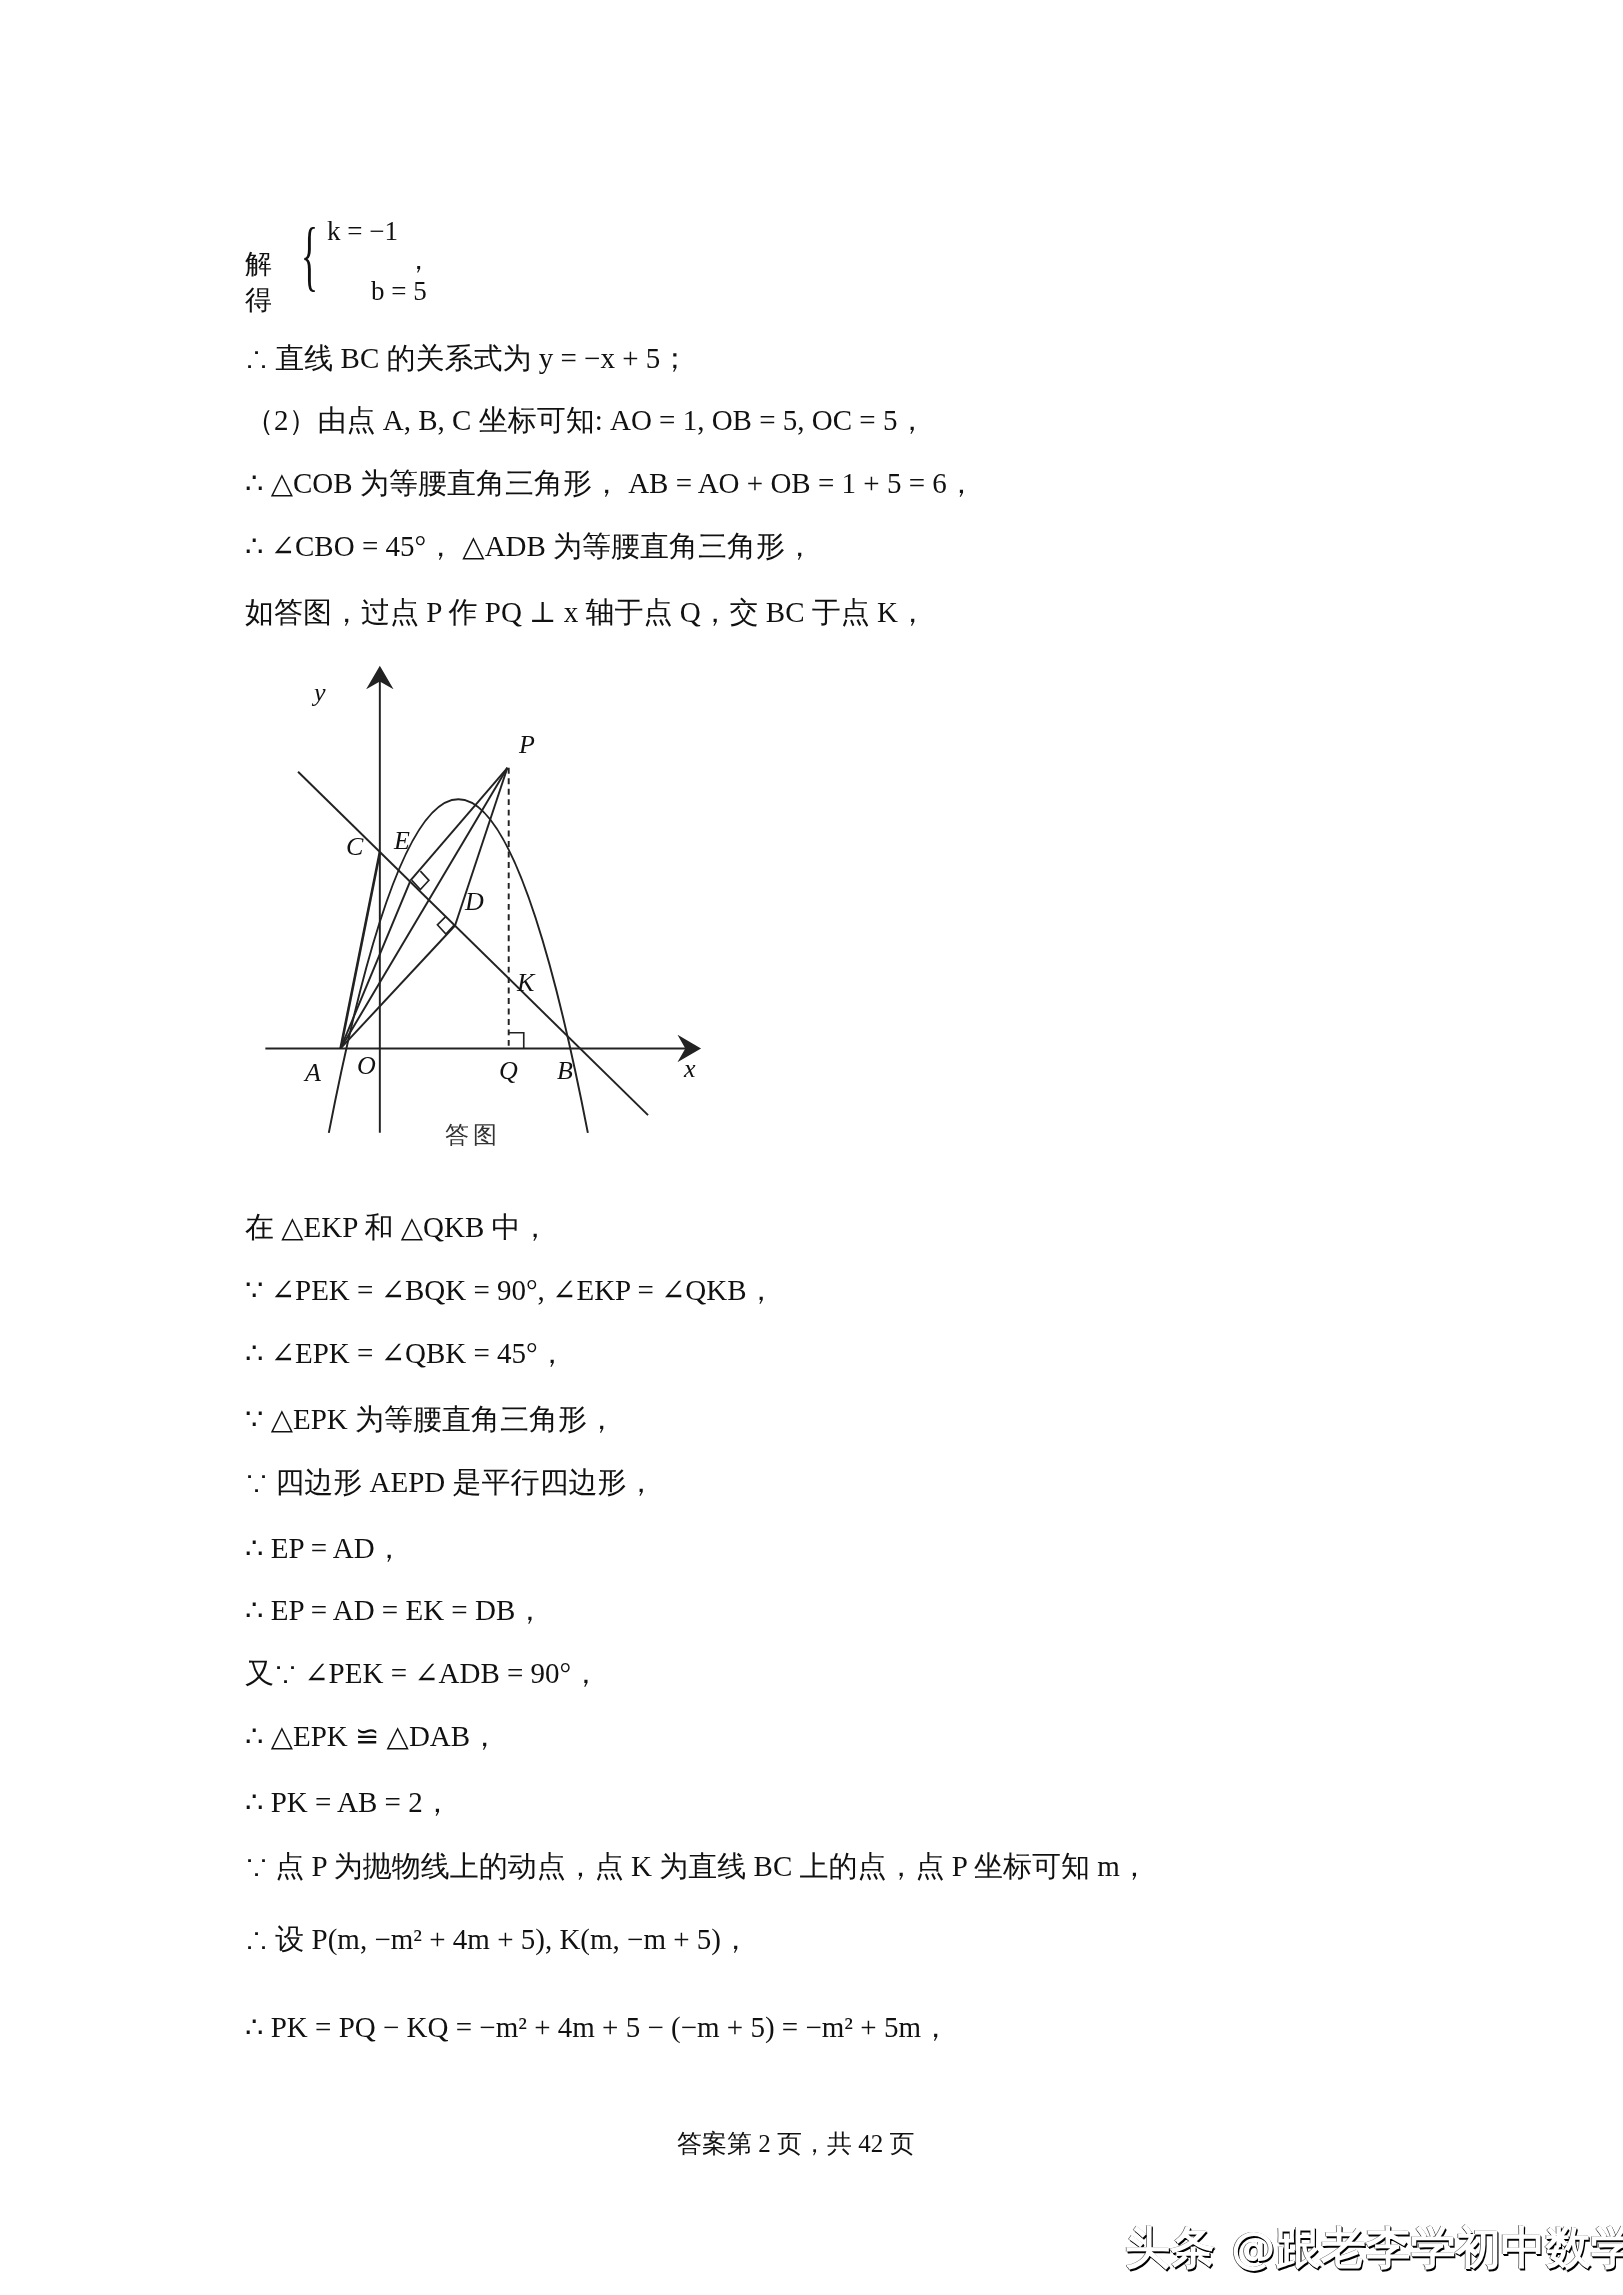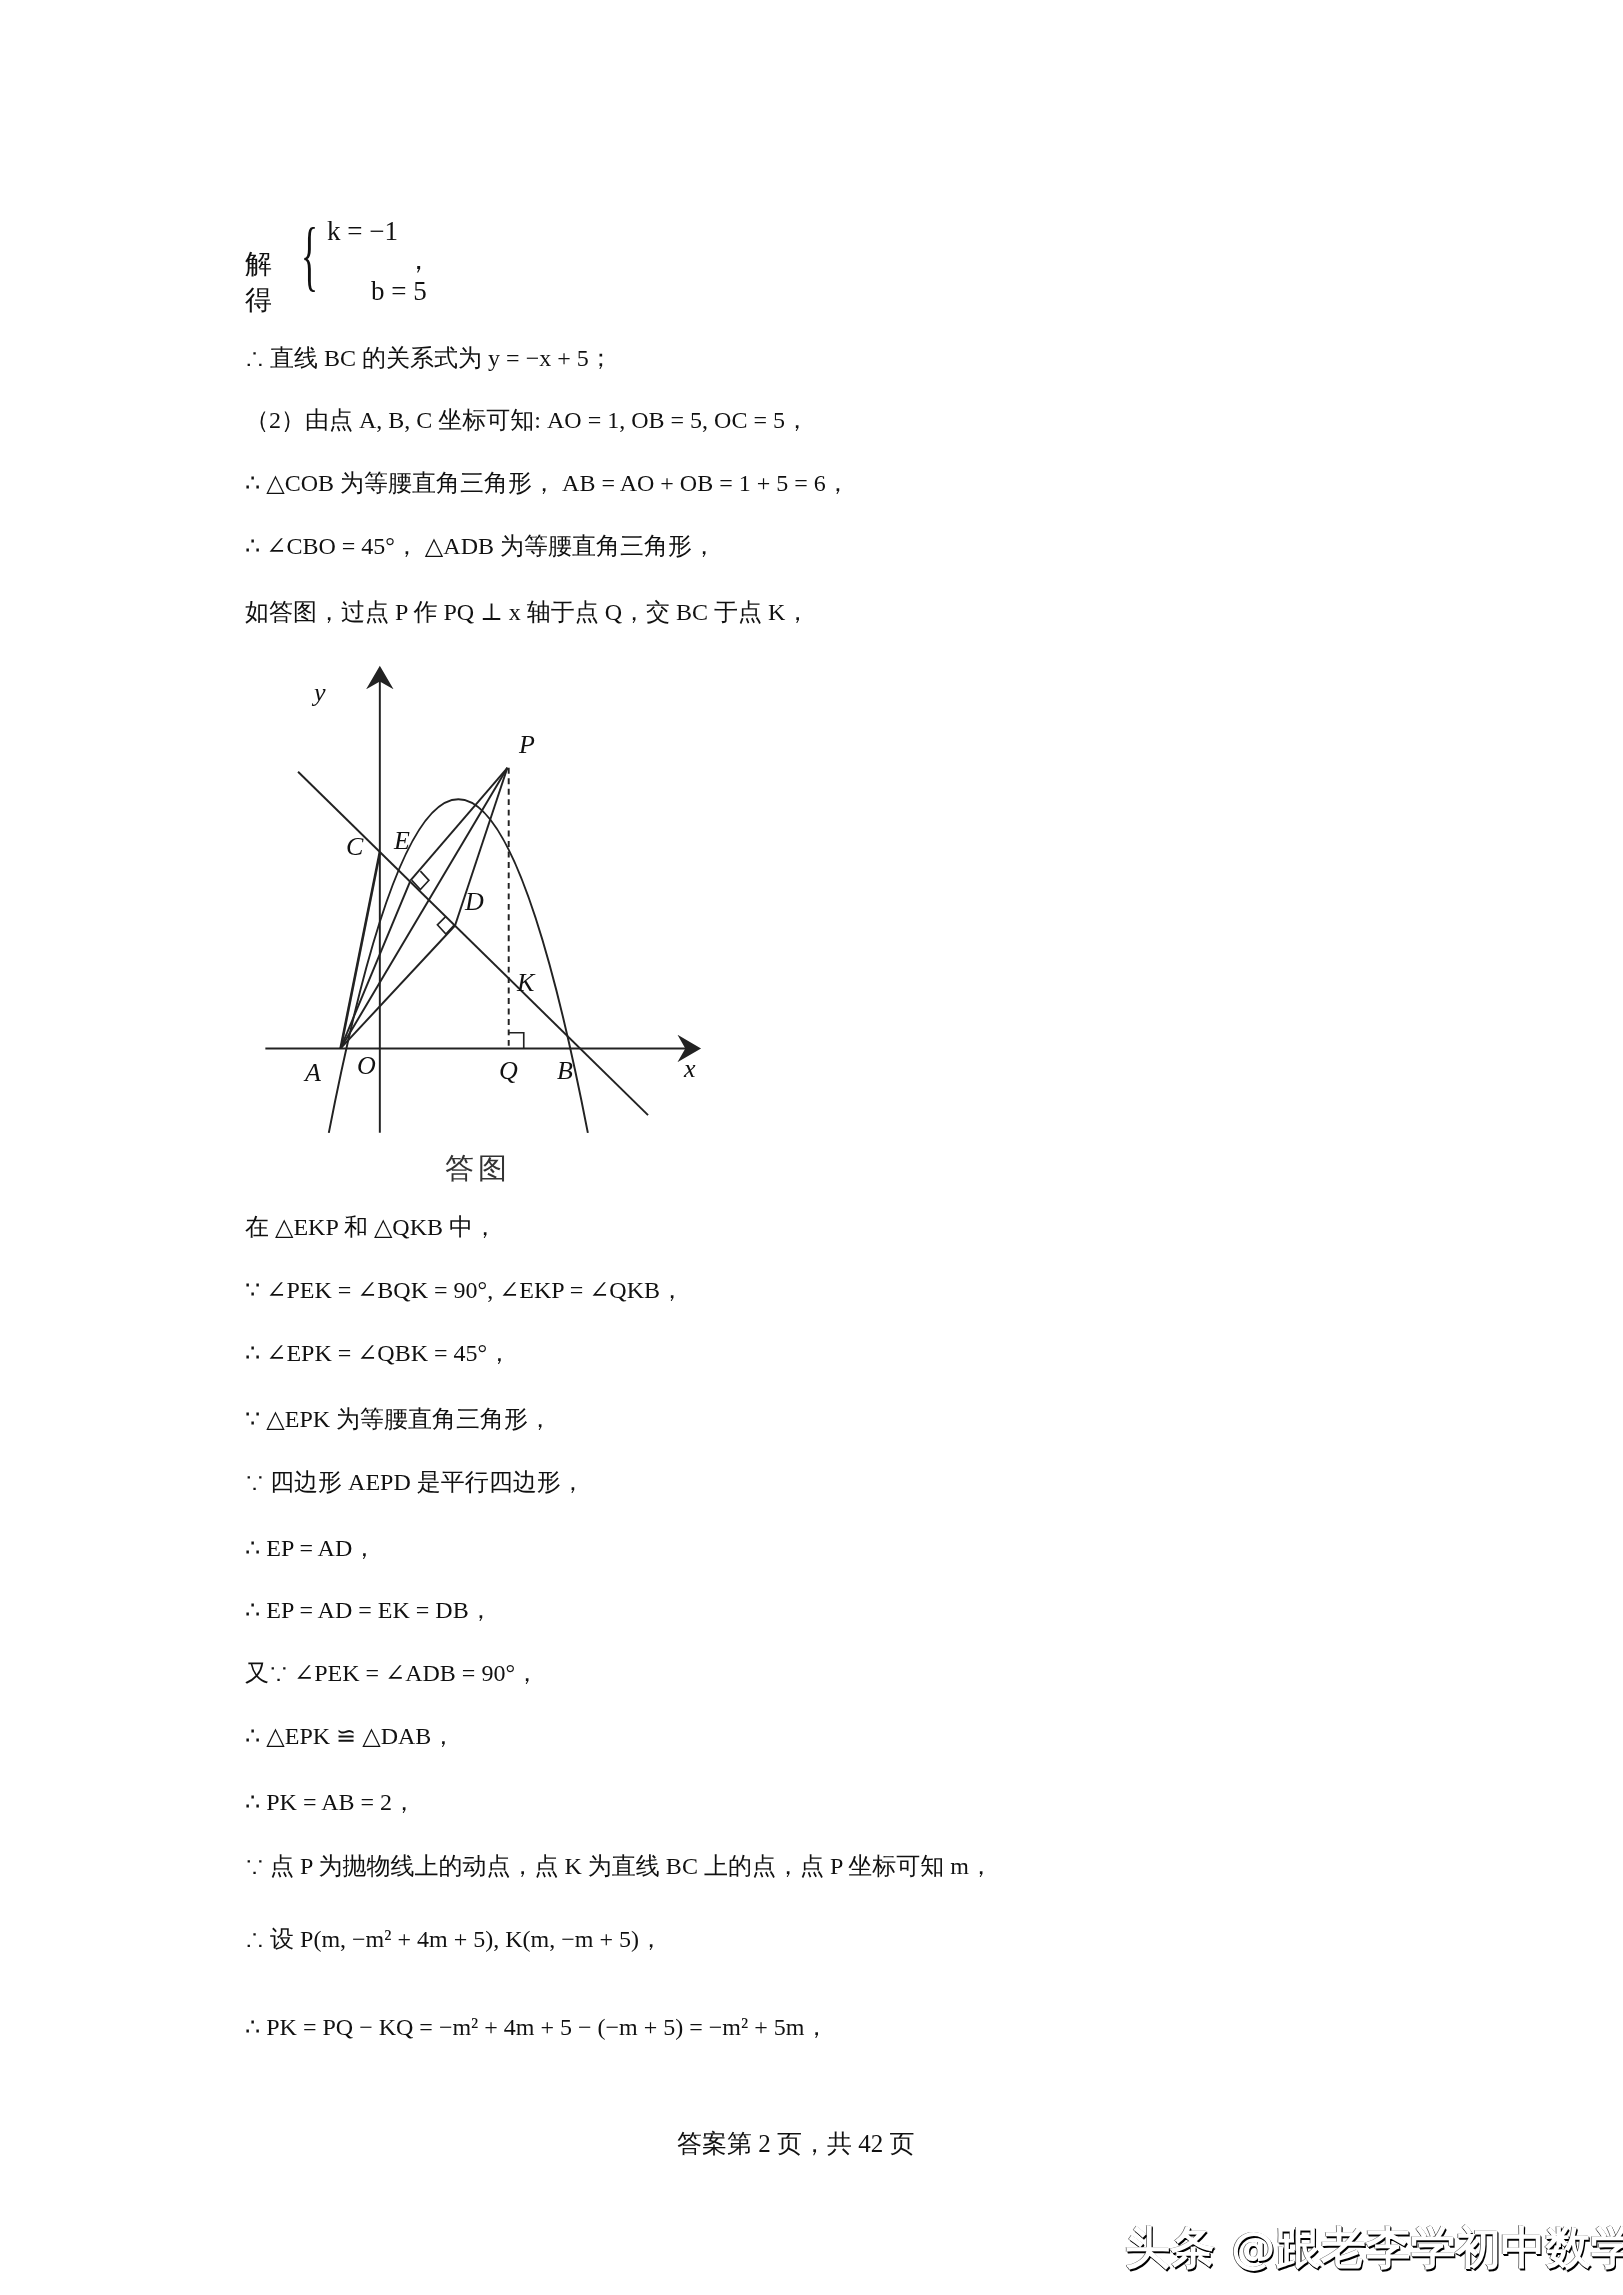--- a/index.html
+++ b/index.html
@@ -1,29 +1,29 @@
 <!DOCTYPE html>
 <html style="font-size:10.5px"><head>
 <meta charset="utf-8">
 <style>
   html, body { margin: 0; padding: 0; background: #ffffff; }
   body { width: 1623px; height: 2295px; position: relative; overflow: hidden;
          font-family: "Liberation Serif", "DejaVu Serif", serif; color: #111; }
-  .line { position: absolute; left: 245px; font-size: 24px; line-height: 33px; white-space: nowrap; }
+  .line { position: absolute; left: 245px; font-size: 29px; line-height: 33px; white-space: nowrap; }
   .m { }
   .sys { position: absolute; left: 245px; top: 216px; height: 92px; font-size: 27px; }
   .sys .lbl { position: absolute; left: 0; top: 29.5px; }
   .sys .brace { position: absolute; left: 56px; top: 0; font-size: 79px; line-height: 79px; font-weight: 200; transform: scaleX(0.45); transform-origin: left top; }
   .sys .row1 { position: absolute; left: 82px; top: 0; white-space: nowrap; }
   .sys .row2 { position: absolute; left: 82px; top: 60px; white-space: nowrap; margin-left: 44px; }
   .sys .comma { position: absolute; left: 160px; top: 26px; }
   .figure { position: absolute; left: 249px; top: 655px; width: 471px; height: 537px; }
   .figure svg { position: absolute; left: 0; top: 0; }
   .flabel { position: absolute; font-style: italic; font-size: 26px; font-family: "Liberation Serif", serif; }
-  .fcaption { position: absolute; left: 196px; top: 494px; font-size: 29px; letter-spacing: 3.9px; font-family: "DejaVu Sans", sans-serif; color: #333; }
+  .fcaption { position: absolute; left: 196px; top: 464px; font-size: 24px; letter-spacing: 3.9px; font-family: "DejaVu Sans", sans-serif; color: #333; }
   .footer { position: absolute; left: 677px; top: 2127px; font-size: 25px; white-space: nowrap; text-align: center; }
   .watermark { position: absolute; left: 1125px; top: 2218px; font-size: 45px; white-space: nowrap;
                font-family: "DejaVu Sans", sans-serif; color: #ffffff; font-weight: bold;
                text-shadow: 1.3px 2px 0 #000, 0.7px 0.7px 0 #000, -0.7px 0 0 #555; }
 </style>
 </head>
 <body>
 
 <div class="sys">
   <span class="lbl">解得</span>

